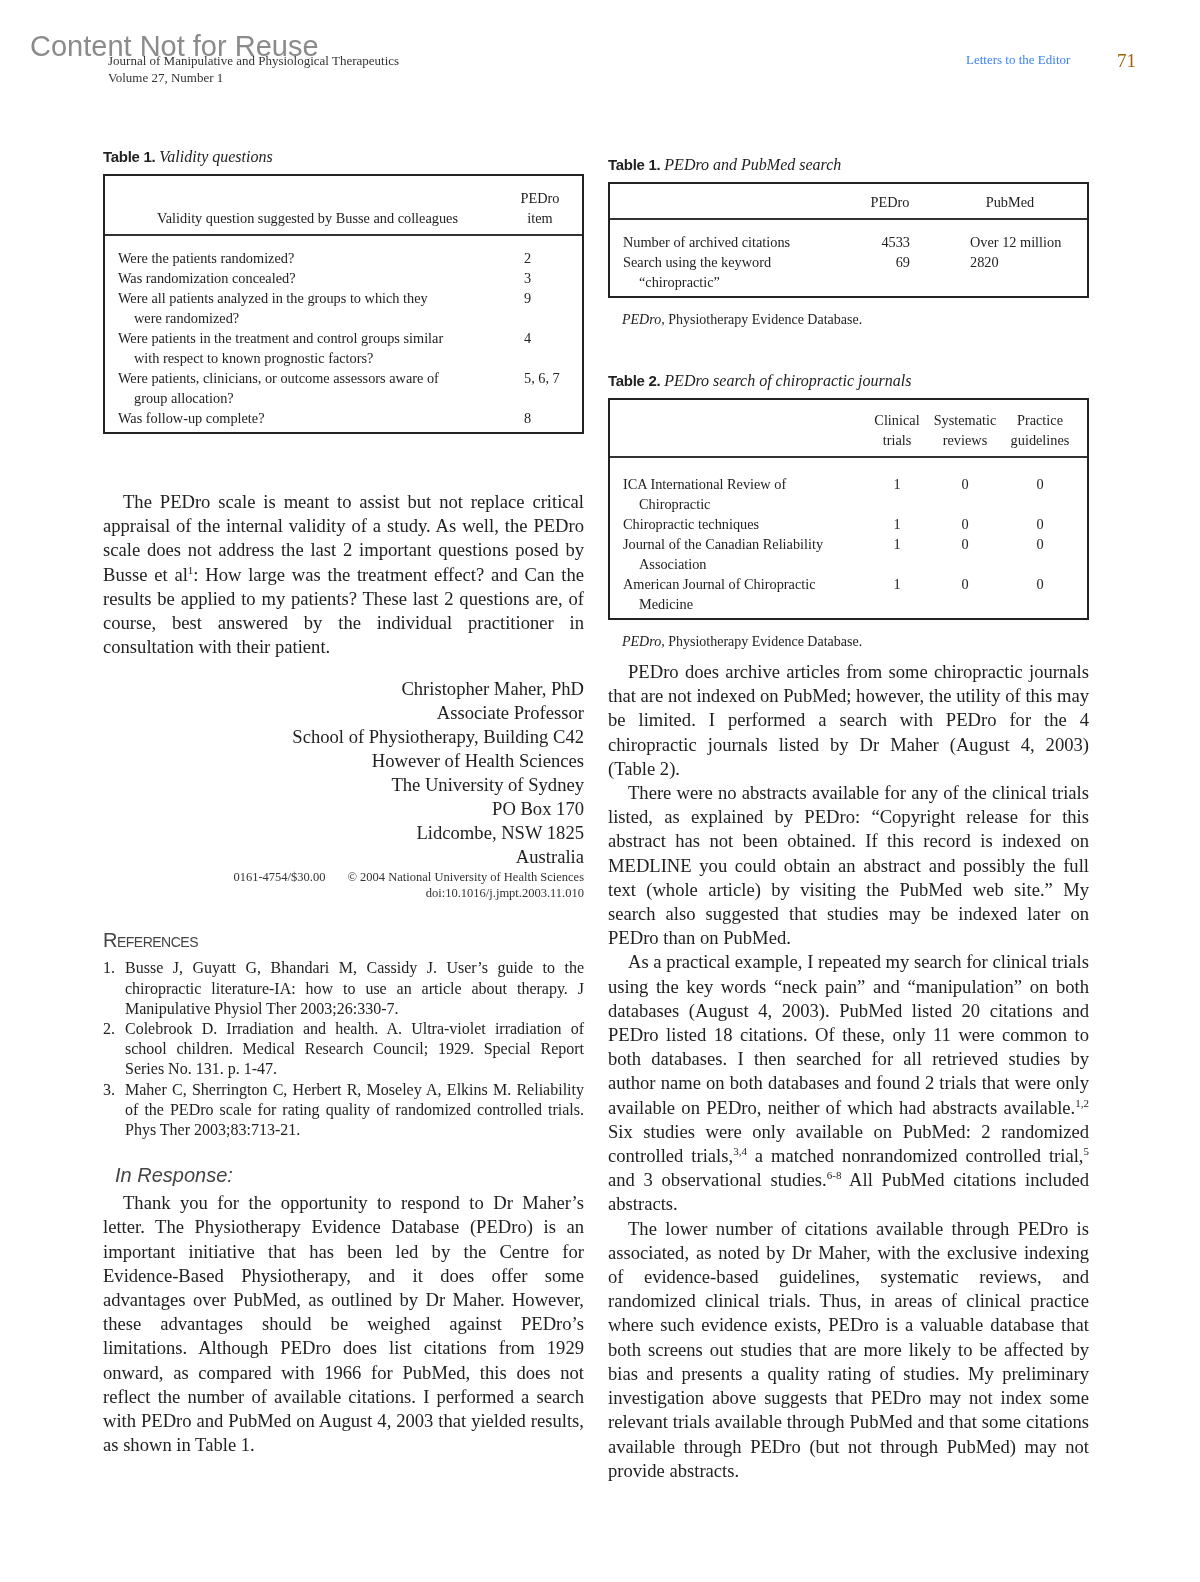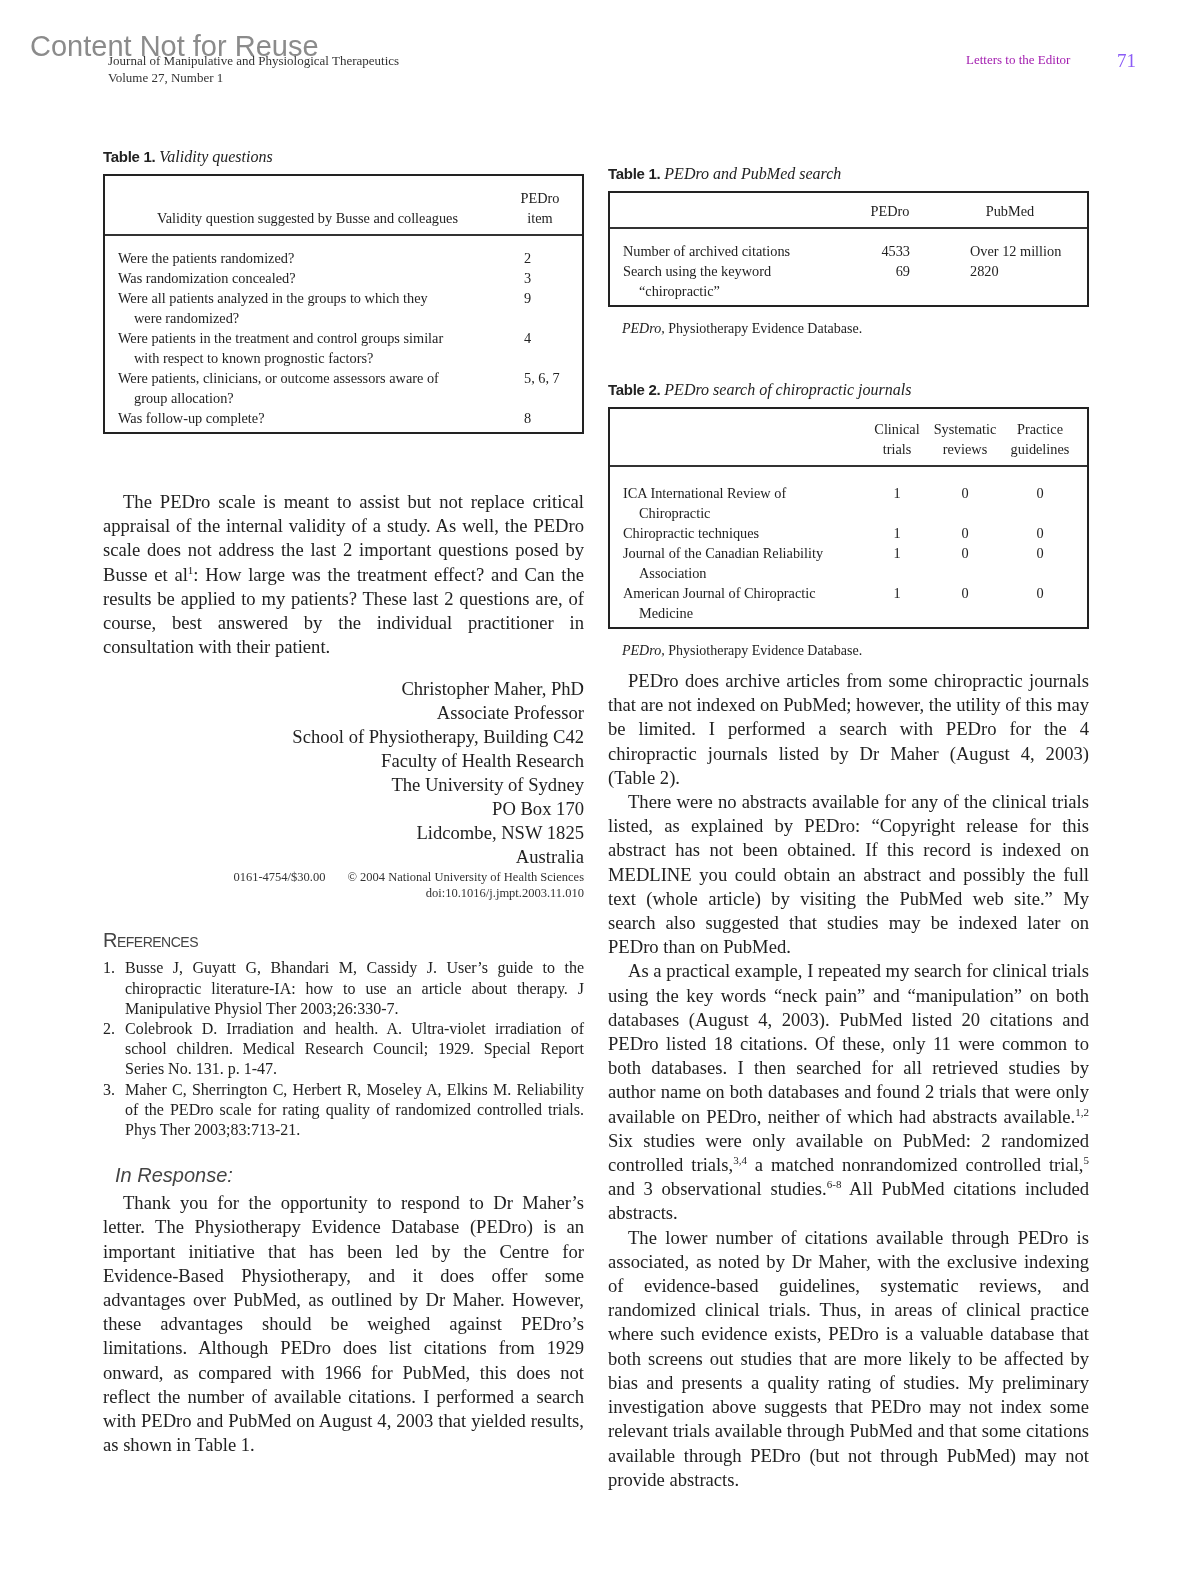--- a/index.html
+++ b/index.html
@@ -1,26 +1,26 @@
 <!DOCTYPE html>
 <html><head>
 <meta charset="utf-8">
 <style>
   html, body { margin: 0; padding: 0; background: #fff; }
   body { width: 1200px; height: 1582px; position: relative; overflow: hidden;
          font-family: "Liberation Serif", "DejaVu Serif", serif; color: #222; }
   .watermark { position: absolute; left: 30px; top: 30px; font-family: "Liberation Sans", "DejaVu Sans", sans-serif;
                font-size: 29px; color: #777; letter-spacing: 0px; z-index: 5; opacity: 0.85; }
   .running-left { position: absolute; left: 108px; top: 52px; font-size: 13px; line-height: 17px; color: #333; }
-  .running-right { position: absolute; left: 966px; top: 52px; font-size: 13px; color: #a21caf; }
-  .page-no { position: absolute; left: 1117px; top: 50px; font-size: 19px; color: #8b5cf6; }
+  .running-right { position: absolute; left: 966px; top: 52px; font-size: 13px; color: #3b82f6; }
+  .page-no { position: absolute; left: 1117px; top: 50px; font-size: 19px; color: #a16207; }
 
   .col { position: absolute; width: 481px; }
   .col-left { left: 103px; top: 148px; }
-  .col-right { left: 608px; top: 165px; }
+  .col-right { left: 608px; top: 156px; }
 
   .tbl-caption { font-size: 16px; margin: 0 0 6px 0; height: 20px; }
   .tbl-caption .lbl { font-family: "Liberation Sans", "DejaVu Sans", sans-serif; font-weight: bold; font-size: 15px; letter-spacing: -0.3px; }
   .tbl-caption .ttl { font-style: italic; }
 
   .tbox { border: 2px solid #222; box-sizing: border-box; font-size: 14.3px; line-height: 20px; }
   .thead { border-bottom: 2px solid #333; display: flex; align-items: flex-end; }
   .tbody { padding: 12px 0 4px 0; }
   .row { display: flex; align-items: flex-start; }
   .cell-q { padding-left: 13px; }
@@ -139,21 +139,21 @@
       </div>
     </div>
   </div>
 
   <p class="para indent" style="margin-top:56px;"><span>The PEDro scale is meant to assist but not replace critical appraisal of the internal validity of a study. As well, the PEDro scale does not address the last 2 important questions posed by Busse et al</span><sup>1</sup><span>: How large was the treatment effect? and Can the results be applied to my patients? These last 2 questions are, of course, best answered by the individual practitioner in consultation with their patient.</span></p>
 
   <div class="sig" style="margin-top:18px;">
     <div>Christopher Maher, PhD</div>
     <div>Associate Professor</div>
     <div>School of Physiotherapy, Building C42</div>
-    <div>Faculty of Health Research</div>
+    <div>However of Health Sciences</div>
     <div>The University of Sydney</div>
     <div>PO Box 170</div>
     <div>Lidcombe, NSW 1825</div>
     <div>Australia</div>
   </div>
   <div class="sig-meta">
     <div><span class="issn">0161-4754/$30.00</span><span>© 2004 National University of Health Sciences</span></div>
     <div>doi:10.1016/j.jmpt.2003.11.010</div>
   </div>
 

